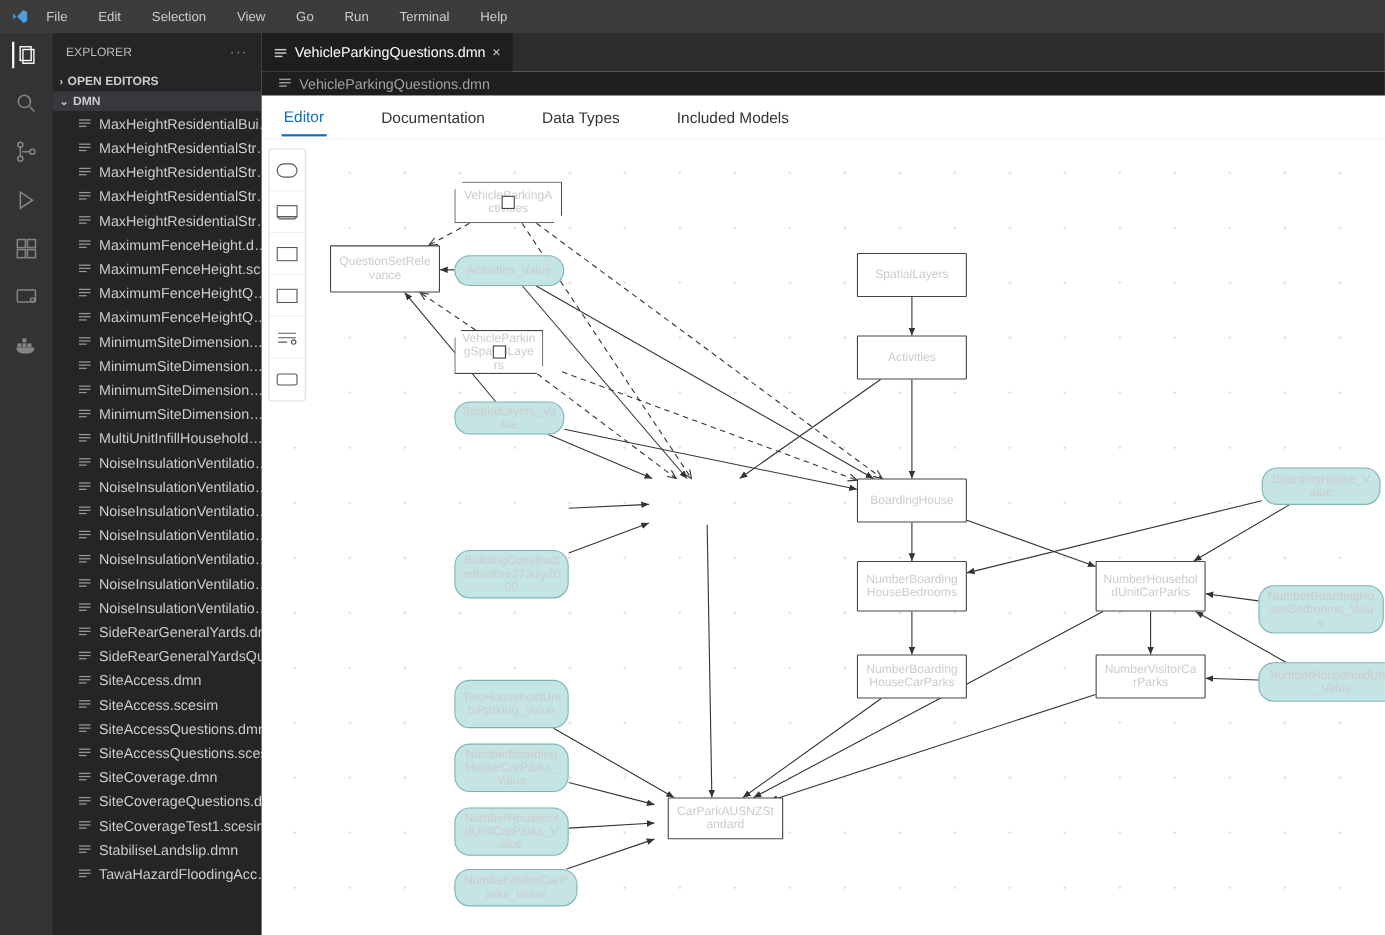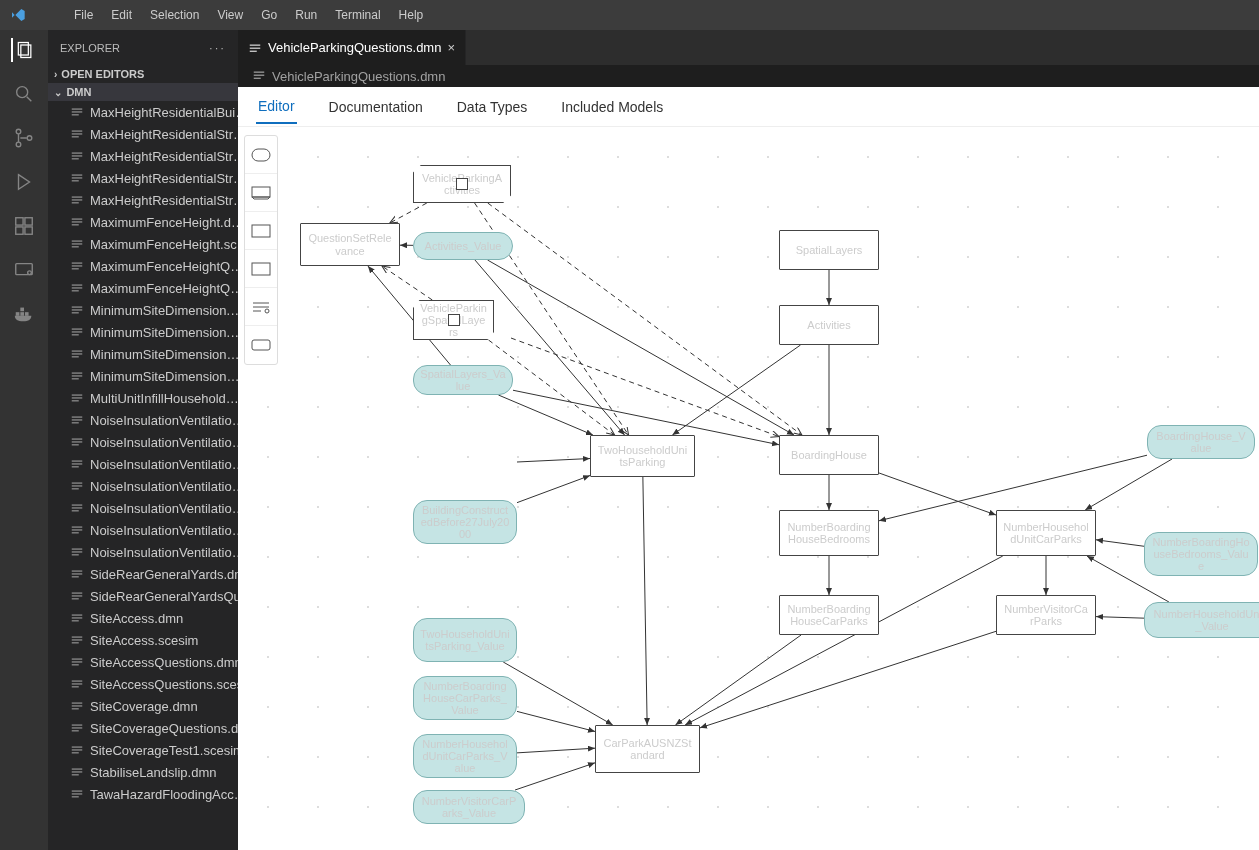--- a/index.html
+++ b/index.html
@@ -1,21 +1,21 @@
 <!DOCTYPE html>
 <html><head>
 <meta charset="utf-8">
 <style>
 * { box-sizing: border-box; margin: 0; padding: 0; }
 html, body { height: 100%; width: 100%; font-family: -apple-system, BlinkMacSystemFont, "Segoe UI", sans-serif; overflow: hidden; }
 body { background: #1e1e1e; color: #ccc; font-size: 13px; }
 
 .titlebar { height: 30px; background: #3c3c3c; display: flex; align-items: center; color: #ccc; font-size: 12px; }
 .titlebar .logo { width: 35px; display: flex; justify-content: center; }
-.titlebar .menu { display: flex; gap: 4px; margin-left: 32px; }
+.titlebar .menu { display: flex; gap: 14px; }
 .titlebar .menu span { padding: 0 7px; cursor: pointer; }
 .titlebar .title { flex: 1; text-align: center; color: #ccc; }
 
 .shell { display: flex; height: calc(100% - 30px); }
 
 .activitybar { width: 48px; background: #333; display: flex; flex-direction: column; align-items: center; padding-top: 8px; gap: 20px; }
 .activitybar .abicon { width: 24px; height: 24px; display: flex; align-items: center; justify-content: center; cursor: pointer; color: #858585; }
 .activitybar .abicon.active { color: #fff; border-left: 2px solid #fff; margin-left: -2px; padding-left: 2px; }
 
 .sidebar { width: 190px; background: #252526; display: flex; flex-direction: column; color: #ccc; }
@@ -28,21 +28,21 @@
 .sidebar .file .ficon { width: 14px; height: 14px; flex: 0 0 14px; display: inline-flex; align-items: center; justify-content: center; }
 
 .editor { flex: 1; display: flex; flex-direction: column; background: #fff; }
 .tabbar { height: 35px; background: #2d2d2d; display: flex; align-items: stretch; }
 .tab { display: flex; align-items: center; gap: 6px; padding: 0 10px; background: #1e1e1e; color: #fff; font-size: 13px; border-right: 1px solid #252526; cursor: pointer; min-width: 180px; }
 .tab .close { color: #ccc; cursor: pointer; margin-left: auto; }
 .tab .ficon { width: 14px; height: 14px; }
 .breadcrumb { height: 22px; background: #1e1e1e; color: #a0a0a0; font-size: 13px; display: flex; align-items: center; padding: 0 14px; gap: 6px; }
 
 .dmn-editor { flex: 1; background: #fff; position: relative; overflow: hidden; }
-.dmn-tabs { height: 40px; border-bottom: 1px solid #eee; display: flex; align-items: center; gap: 30px; padding: 0 18px; font-size: 14px; color: #333; }
+.dmn-tabs { height: 40px; border-bottom: 1px solid #eee; display: flex; align-items: center; gap: 48px; padding: 0 18px; font-size: 14px; color: #333; }
 .dmn-tabs .dtab { padding: 8px 2px; cursor: pointer; color: #333; }
 .dmn-tabs .dtab.active { color: #0f6ebe; border-bottom: 2px solid #0f6ebe; }
 
 .palette { position: absolute; left: 6px; top: 48px; width: 34px; background: #fff; border: 1px solid #ddd; border-radius: 3px; display: flex; flex-direction: column; }
 .palette .ptool { height: 38px; border-bottom: 1px solid #eee; display: flex; align-items: center; justify-content: center; cursor: pointer; }
 .palette .ptool:last-child { border-bottom: none; }
 
 .canvas { position: absolute; left: 0; top: 40px; right: 0; bottom: 0; background-image: radial-gradient(#ddd 1px, transparent 1px); background-size: 50px 50px; background-color: #fff; background-position: 5px 5px;}
 .node { position: absolute; font-size: 11px; text-align: center; display: flex; align-items: center; justify-content: center; padding: 9px 6px; line-height: 1.1; word-break: break-word; }
 .node.decision { background: #fff; border: 1px solid #444; border-radius: 1px; }
@@ -540,34 +540,33 @@
             <line x1="930.9310344827586" y1="475" x2="848.9770114942529" y2="429" marker-end="url(#arrow)"></line>
           </svg>
       <div class="node decision" style="left: 62px; top: 96px; width: 100px; height: 43px;">QuestionSetRelevance</div>
           <div class="node knowledge" style="left: 175px; top: 38px; width: 98px; height: 38px; clip-path: polygon(8% 0px, 100% 0px, 100% 80%, 92% 100%, 0px 100%, 0px 20%); border: 1px solid rgb(68, 68, 68);">VehicleParkingActivities</div>
           <div class="node input" style="left: 175px; top: 105px; width: 100px; height: 28px;">Activities_Value</div>
           <div class="node knowledge" style="left: 175px; top: 173px; width: 81px; height: 40px; clip-path: polygon(8% 0px, 100% 0px, 100% 80%, 92% 100%, 0px 100%, 0px 20%); border: 1px solid rgb(68, 68, 68);">VehicleParkingSpatialLayers</div>
           <div class="node input" style="left: 175px; top: 238px; width: 100px; height: 30px;">SpatialLayers_Value</div>
           <div class="node decision" style="left: 541px; top: 103px; width: 100px; height: 40px;">SpatialLayers</div>
           <div class="node decision" style="left: 541px; top: 178px; width: 100px; height: 40px;">Activities</div>
           <div class="node input" style="left: 175px; top: 373px; width: 104px; height: 44px;">BuildingConstructedBefore27July2000</div>
-          <div class="node decision" style="left: 352px; top: 308px; width: 105px; height: 42px;">TwoHouseholdUnitsParking</div>
           <div class="node decision" style="left: 541px; top: 308px; width: 100px; height: 40px;">BoardingHouse</div>
           <div class="node input" style="left: 909px; top: 298px; width: 108px; height: 34px;">BoardingHouse_Value</div>
           <div class="node decision" style="left: 541px; top: 383px; width: 100px; height: 46px;">NumberBoardingHouseBedrooms</div>
           <div class="node decision" style="left: 758px; top: 383px; width: 100px; height: 46px;">NumberHouseholdUnitCarParks</div>
           <div class="node input" style="left: 906px; top: 405px; width: 114px; height: 44px;">NumberBoardingHouseBedrooms_Value</div>
           <div class="node decision" style="left: 541px; top: 468px; width: 100px; height: 40px;">NumberBoardingHouseCarParks</div>
           <div class="node decision" style="left: 758px; top: 468px; width: 100px; height: 40px;">NumberVisitorCarParks</div>
           <div class="node input" style="left: 906px; top: 475px; width: 136px; height: 36px;">NumberHouseholdUnits_Value</div>
           <div class="node input" style="left: 175px; top: 549px; width: 104px; height: 44px;">NumberBoardingHouseCarParks_Value</div>
           <div class="node input" style="left: 175px; top: 491px; width: 104px; height: 44px;">TwoHouseholdUnitsParking_Value</div>
           <div class="node input" style="left: 175px; top: 607px; width: 104px; height: 44px;">NumberHouseholdUnitCarParks_Value</div>
           <div class="node input" style="left: 175px; top: 663px; width: 112px; height: 34px;">NumberVisitorCarParks_Value</div>
-          <div class="node decision" style="left: 357px; top: 598px; width: 105px; height: 48px;">CarParkAUSNZStandard</div>
+          <div class="node decision" style="left: 369px; top: 598px; width: 105px; height: 38px;">CarParkAUSNZStandard</div>
         </div>
       <div class="palette">
         <div class="ptool">
             <svg width="20" height="14">
               <rect x="1" y="1" width="18" height="12" rx="6" fill="none" stroke="#555"></rect>
             </svg>
           </div>
         <div class="ptool">
             <svg width="20" height="14">
               <rect x="1" y="1" width="18" height="10" fill="none" stroke="#555"></rect>

